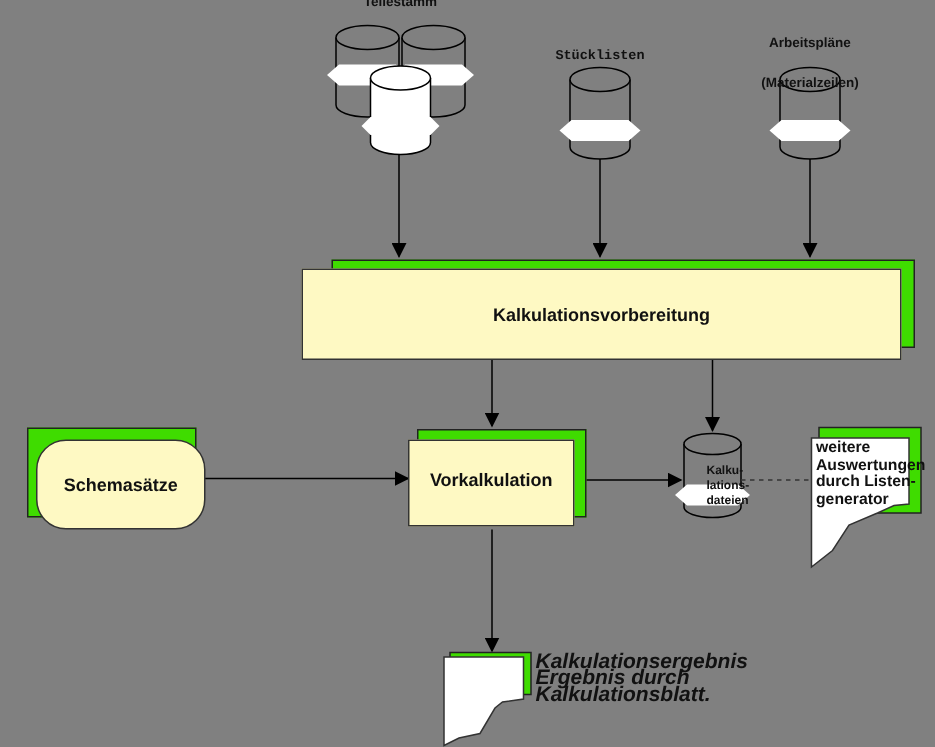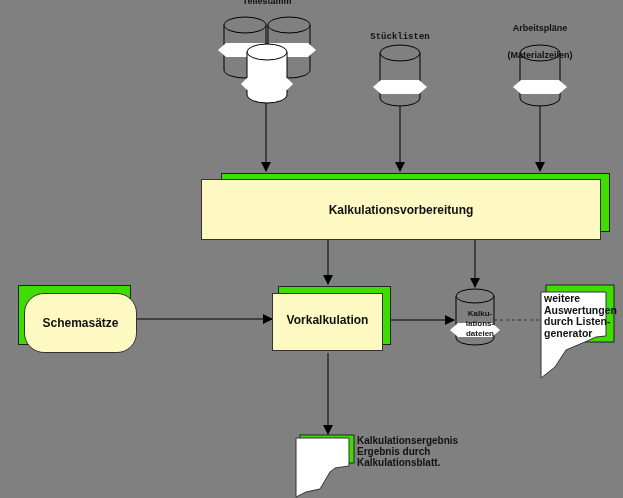--- a/index.html
+++ b/index.html
@@ -81,21 +81,21 @@
     <rect x="300" y="435" width="54" height="28" fill="#3fdc00" stroke="#222"></rect>
     <path d="M296,438 L349,438 L349,466 L335,468 L330,472 L320,489 L306,492 L296,497 Z" fill="#fff" stroke="#333"></path>
   </g>
 </svg>
 
 <div class="lbl small" style="left:222px; top:-4px; width:90px;">Teilestamm</div>
 <div class="lbl small" style="left:360px; top:32px; width:80px;font-family:Liberation Mono, monospace;">Stücklisten</div>
 <div class="lbl small" style="left:490px; top:23px; width:100px;">Arbeitspläne</div>
 <div class="lbl small" style="left:490px; top:34px; width:100px;margin-top:16px;">(Materialzeilen)</div>
 
-<div class="lbl" style="left:460px; top:309px; width:40px; font-size:8px; line-height:10px; text-align:center;">
+<div class="lbl" style="left:471px; top:309px; width:40px; font-size:8px; line-height:10px; ">
   <div>Kalku-</div>
   <div>lations-</div>
   <div>dateien</div>
 </div>
 
 <div class="box">
   <div class="shadow" style="left:221px; top:173px; width:387px; height:57px;"></div>
   <div class="face" style="left:201px; top:179px; width:398px; height:59px; font-size:12px;">Kalkulationsvorbereitung</div>
 </div>
 
@@ -109,17 +109,17 @@
   <div class="face" style="left:272px; top:293px; width:111px; height:58px; font-size:12px; justify-content:center; align-items:flex-start; padding-top:0; box-sizing:border-box; padding-top:19px;">Vorkalkulation</div>
 </div>
 
 <div class="lbl" style="left:544px; top:293px; width:72px; font-size:10.5px; line-height:11.5px;">
   <div>weitere</div>
   <div>Auswertungen</div>
   <div>durch Listen-</div>
   <div>generator</div>
 </div>
 
-<div class="lbl" style="left:357px; top:435px; width:120px; font-size:10px; line-height:11px;">
+<div class="lbl" style="left:357px; top:435px; width:120px; font-size:14px; line-height:11px;font-style:italic;">
   <div>Kalkulationsergebnis</div>
   <div>Ergebnis durch</div>
   <div>Kalkulationsblatt.</div>
 </div>
 
 </body></html>

